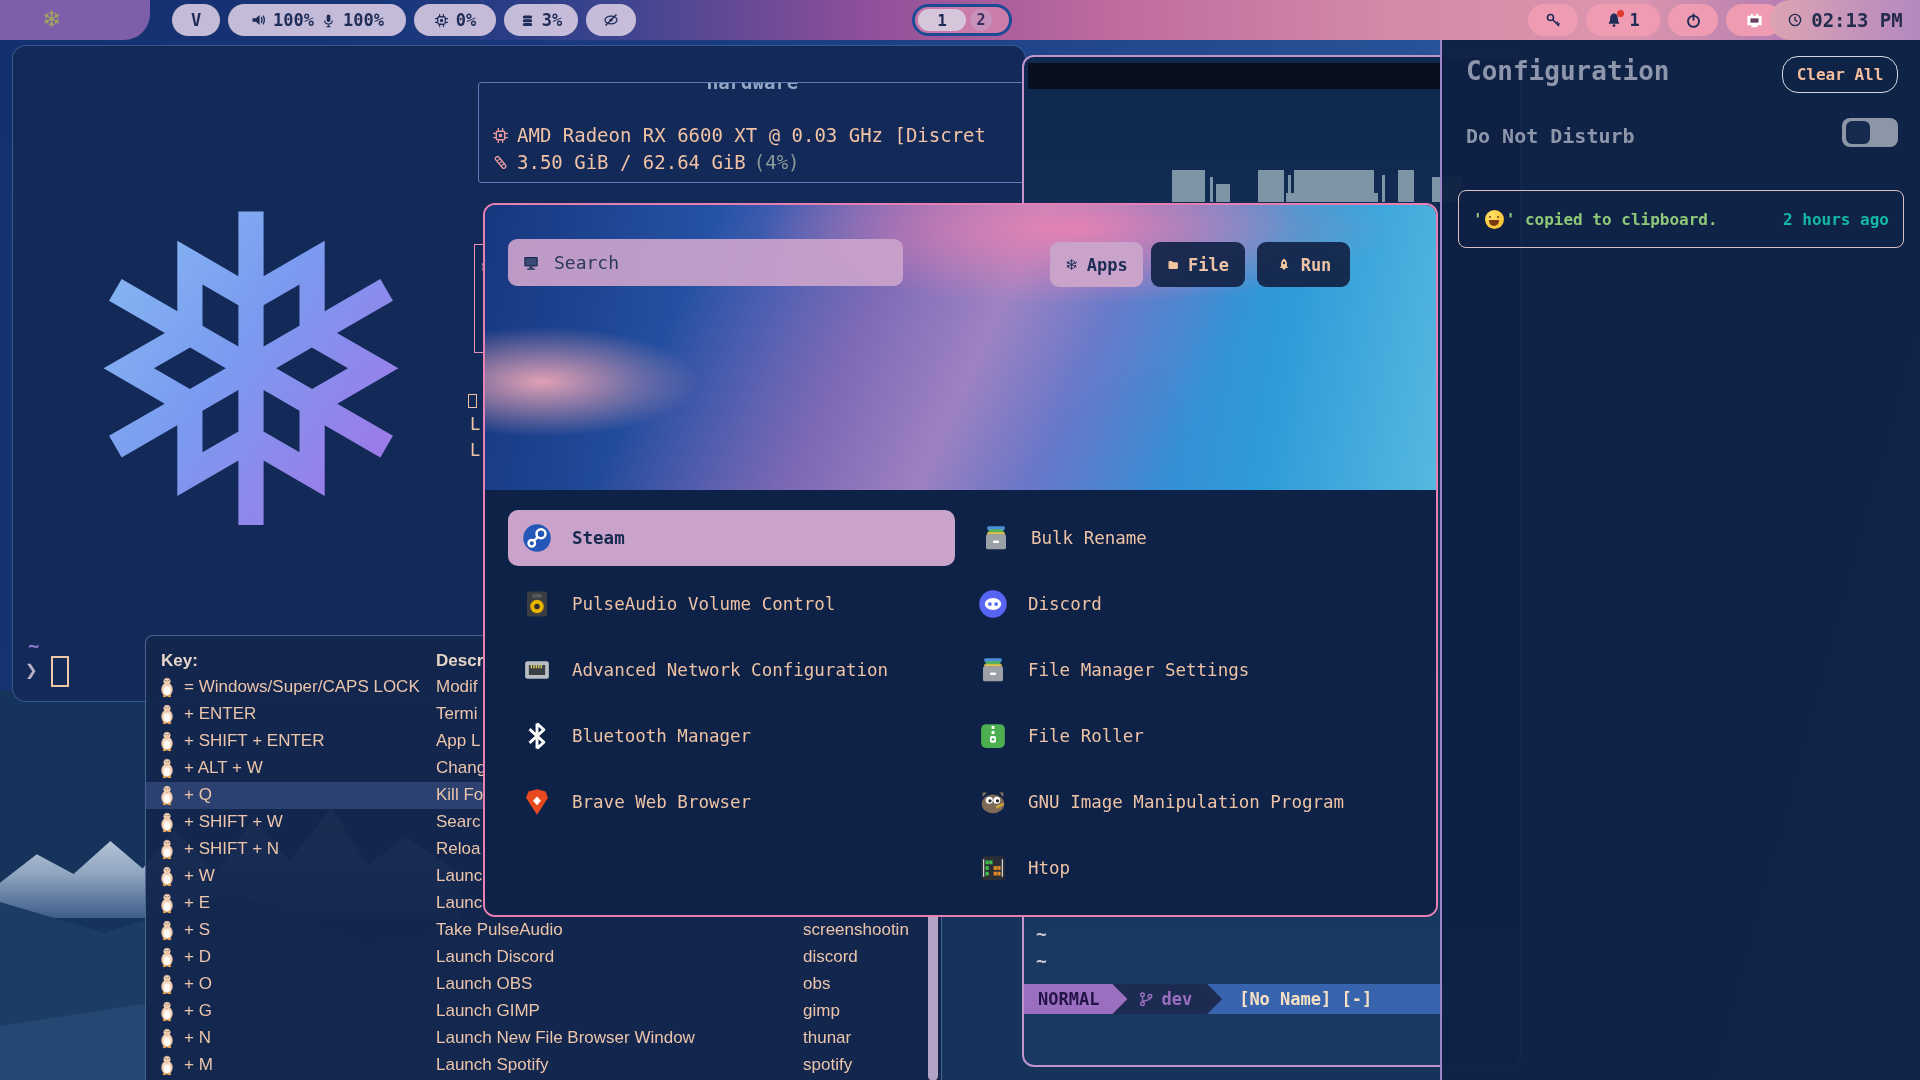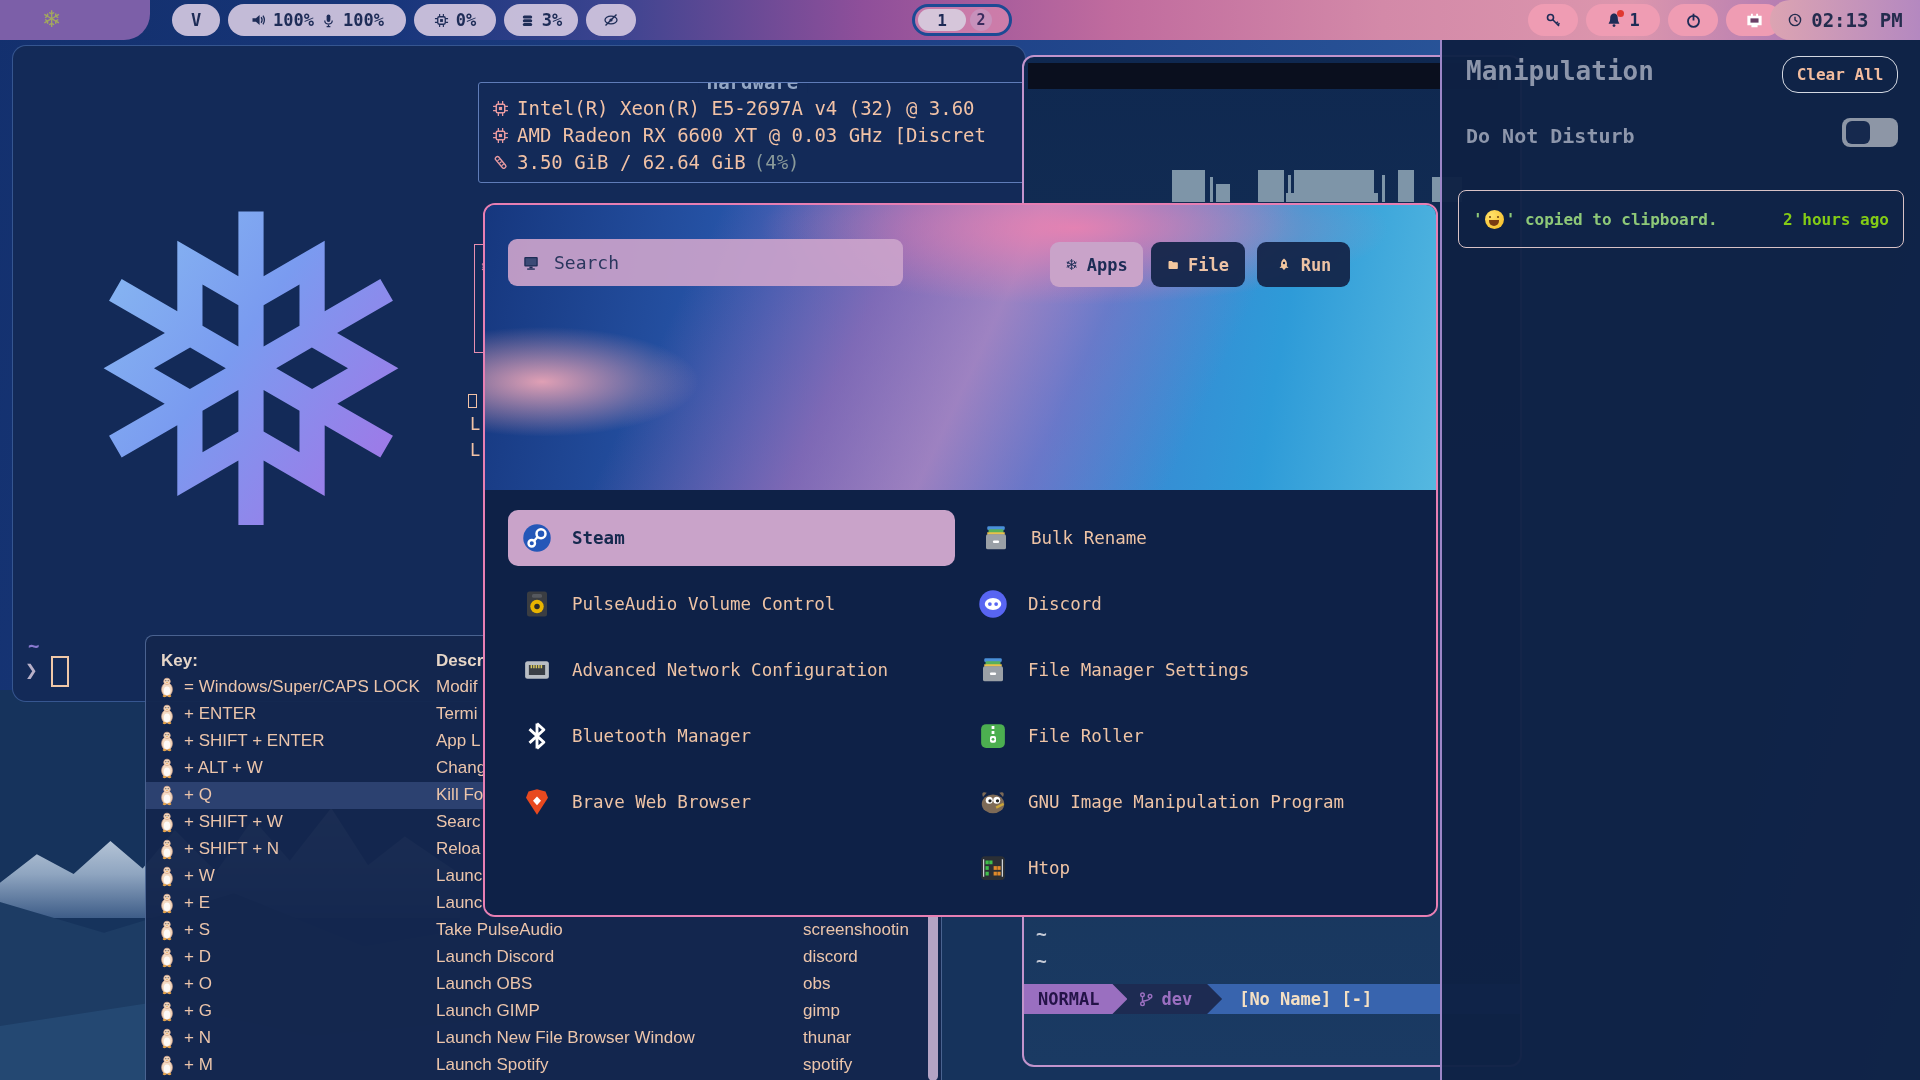--- a/index.html
+++ b/index.html
@@ -109,21 +109,21 @@
     border-left:2px solid #9c86c8;z-index:40;box-sizing:border-box;}
   #notifpanel h1{margin:0;position:absolute;left:24px;top:18px;font-size:26px;color:#8d96ab;font-weight:bold;font-family:inherit;}
   #clearall{position:absolute;right:22px;top:18px;width:114px;height:35px;border:1.5px solid #d3d8e2;border-radius:16px;
     color:#f3bd9f;font-weight:bold;font-size:16px;display:flex;align-items:center;justify-content:center;background:transparent;}
   #dndlabel{position:absolute;left:24px;top:86px;font-size:20px;font-weight:bold;color:#8d96ab;}
   #toggle{position:absolute;right:22px;top:80px;width:56px;height:29px;background:#8d96a6;border-radius:8px;}
   #toggle .knob{position:absolute;left:4px;top:3px;width:24px;height:23px;background:#16294e;border-radius:6px;}
   #notifcard{position:absolute;left:16px;top:152px;width:446px;height:58px;border:1.5px solid #d8c2c6;border-radius:8px;
     display:flex;align-items:center;padding:0 14px;box-sizing:border-box;font-size:16px;font-weight:bold;white-space:pre;}
   #notifcard .msg{color:#8ec878;display:flex;align-items:center;}
-  #notifcard .time{color:#84cc16;margin-left:auto;}
+  #notifcard .time{color:#14b8a6;margin-left:auto;}
   .emoji{display:inline-block;width:19px;height:19px;border-radius:50%;margin:0 2px;
     background:radial-gradient(circle at 35% 30%,#ffe26b,#f5b81e);position:relative;}
   .emoji::before{content:"";position:absolute;left:4px;top:6px;width:2.5px;height:2.5px;border-radius:50%;
     background:#6b3c10;box-shadow:8px 0 0 #6b3c10;}
   .emoji::after{content:"";position:absolute;left:4.5px;bottom:3px;width:10px;height:5.5px;border-radius:0 0 10px 10px;background:#7a3b12;}
 </style>
 </head>
 <body>
 
 <svg width="0" height="0" style="position:absolute">
@@ -297,26 +297,20 @@
     <div class="ridge2"></div>
     <div class="ridge3"></div>
   </div>
 
   <div class="abs" id="term-left">
     <svg id="biglogo" viewBox="0 0 380 430">
       <text x="190" y="215" text-anchor="middle" dominant-baseline="central" font-family="DejaVu Sans" font-size="430" fill="url(#nixgrad)">❅</text>
     </svg>
     <div id="hwpanel">
       <span class="title">Hardware</span>
-      <div class="line" style="top:14px;">
-        <svg class="ic" width="17" height="17">
-            <use href="#i-chip"></use>
-          </svg>
-        <span>Intel(R) Xeon(R) E5-2697A v4 (32) @ 3.60</span>
-      </div>
       <div class="line" style="top:41px;">
         <svg class="ic" width="17" height="17">
             <use href="#i-chip"></use>
           </svg>
         <span>AMD Radeon RX 6600 XT @ 0.03 GHz [Discret</span>
       </div>
       <div class="line" style="top:68px;">
         <svg class="ic" width="17" height="17">
             <use href="#i-ram"></use>
           </svg>
@@ -579,21 +573,21 @@
       <div class="appitem" style="left:479px;top:350px;width:440px;">
         <svg class="aicon">
             <use href="#i-htop"></use>
           </svg>
         <span>Htop</span>
       </div>
     </div>
   </div>
 
   <div class="abs" id="notifpanel">
-    <h1>Manipulation</h1>
+    <h1>Configuration</h1>
     <div id="clearall">Clear All</div>
     <div id="dndlabel">Do Not Disturb</div>
     <div id="toggle">
         <div class="knob"></div>
       </div>
     <div id="notifcard">
       <span class="msg"><span>'</span><span class="emoji"></span><span>'</span><span> copied to clipboard.</span></span>
       <span class="time">2 hours ago</span>
     </div>
   </div>

